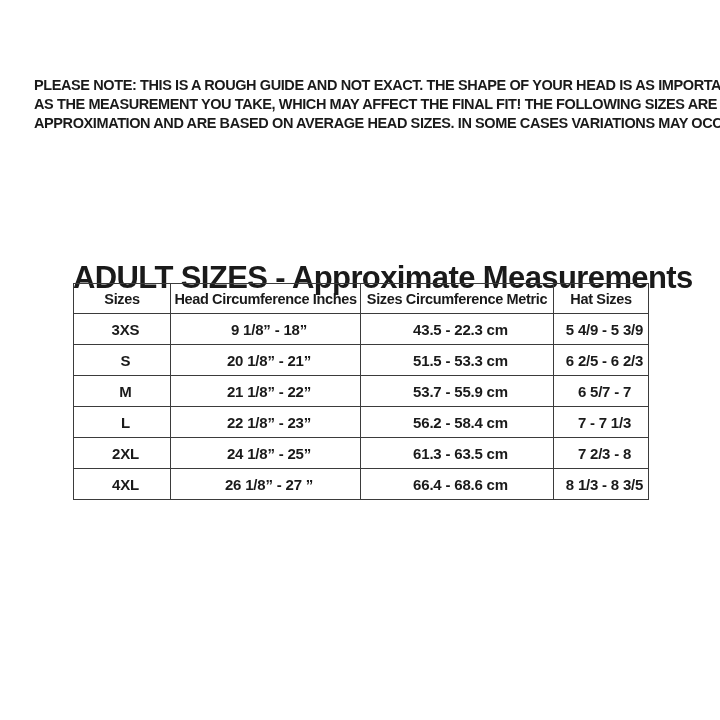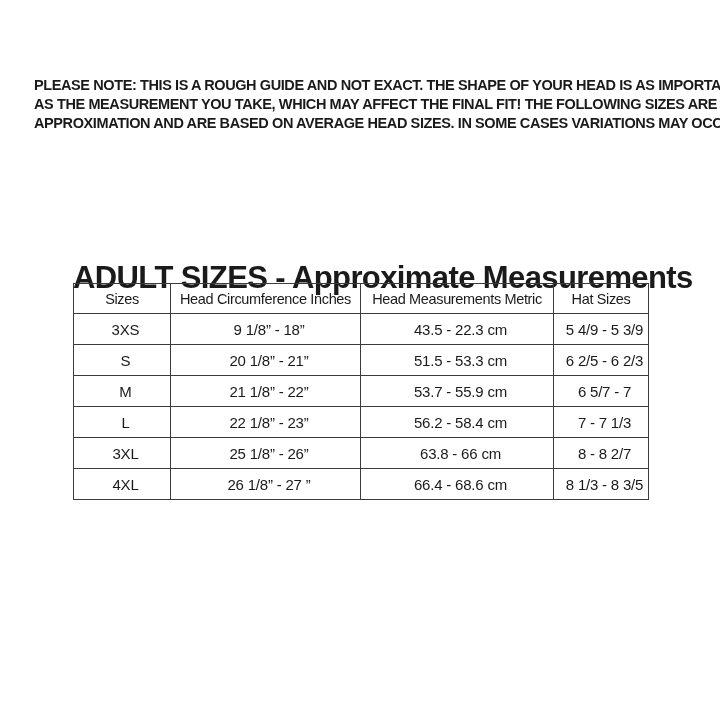--- a/index.html
+++ b/index.html
@@ -48,21 +48,21 @@
     position: absolute;
     left: 73px;
     top: 283px;
     width: 575px;
     border-collapse: collapse;
     table-layout: fixed;
   }
   .size-chart th, .size-chart td {
     border: 1.6px solid var(--border);
     font-size: 15px;
-    font-weight: 400;
+    font-weight: 700;
     letter-spacing: -0.2px;
     color: var(--text);
     height: 31px;
     vertical-align: middle;
     overflow: visible;
   }
   .size-chart th {
     text-align: center;
     padding: 0 1px;
     height: 30px;
@@ -95,21 +95,21 @@
   <colgroup>
     <col class="col-sizes">
     <col class="col-inches">
     <col class="col-metric">
     <col class="col-hat">
   </colgroup>
   <thead>
     <tr>
       <th>Sizes</th>
       <th>Head Circumference Inches</th>
-      <th>Head Measurements Metric</th>
+      <th>Sizes Circumference Metric</th>
       <th>Hat Sizes</th>
     </tr>
   </thead>
   <tbody>
       <tr>
         <td>3XS</td>
         <td>9 1/8” - 18”</td>
         <td>43.5 - 22.3 cm</td>
         <td>5 4/9 - 5 3/9</td>
       </tr>
@@ -125,24 +125,24 @@
         <td>53.7 - 55.9 cm</td>
         <td>6 5/7 - 7</td>
       </tr>
       <tr>
         <td>L</td>
         <td>22 1/8” - 23”</td>
         <td>56.2 - 58.4 cm</td>
         <td>7 - 7 1/3</td>
       </tr>
       <tr>
-        <td>3XL</td>
-        <td>25 1/8” - 26”</td>
-        <td>63.8 - 66 cm</td>
-        <td>8 - 8 2/7</td>
+        <td>2XL</td>
+        <td>24 1/8” - 25”</td>
+        <td>61.3 - 63.5 cm</td>
+        <td>7 2/3 - 8</td>
       </tr>
       <tr>
         <td>4XL</td>
         <td>26 1/8” - 27 ”</td>
         <td>66.4 - 68.6 cm</td>
         <td>8 1/3 - 8 3/5</td>
       </tr>
     </tbody>
 </table>
 

